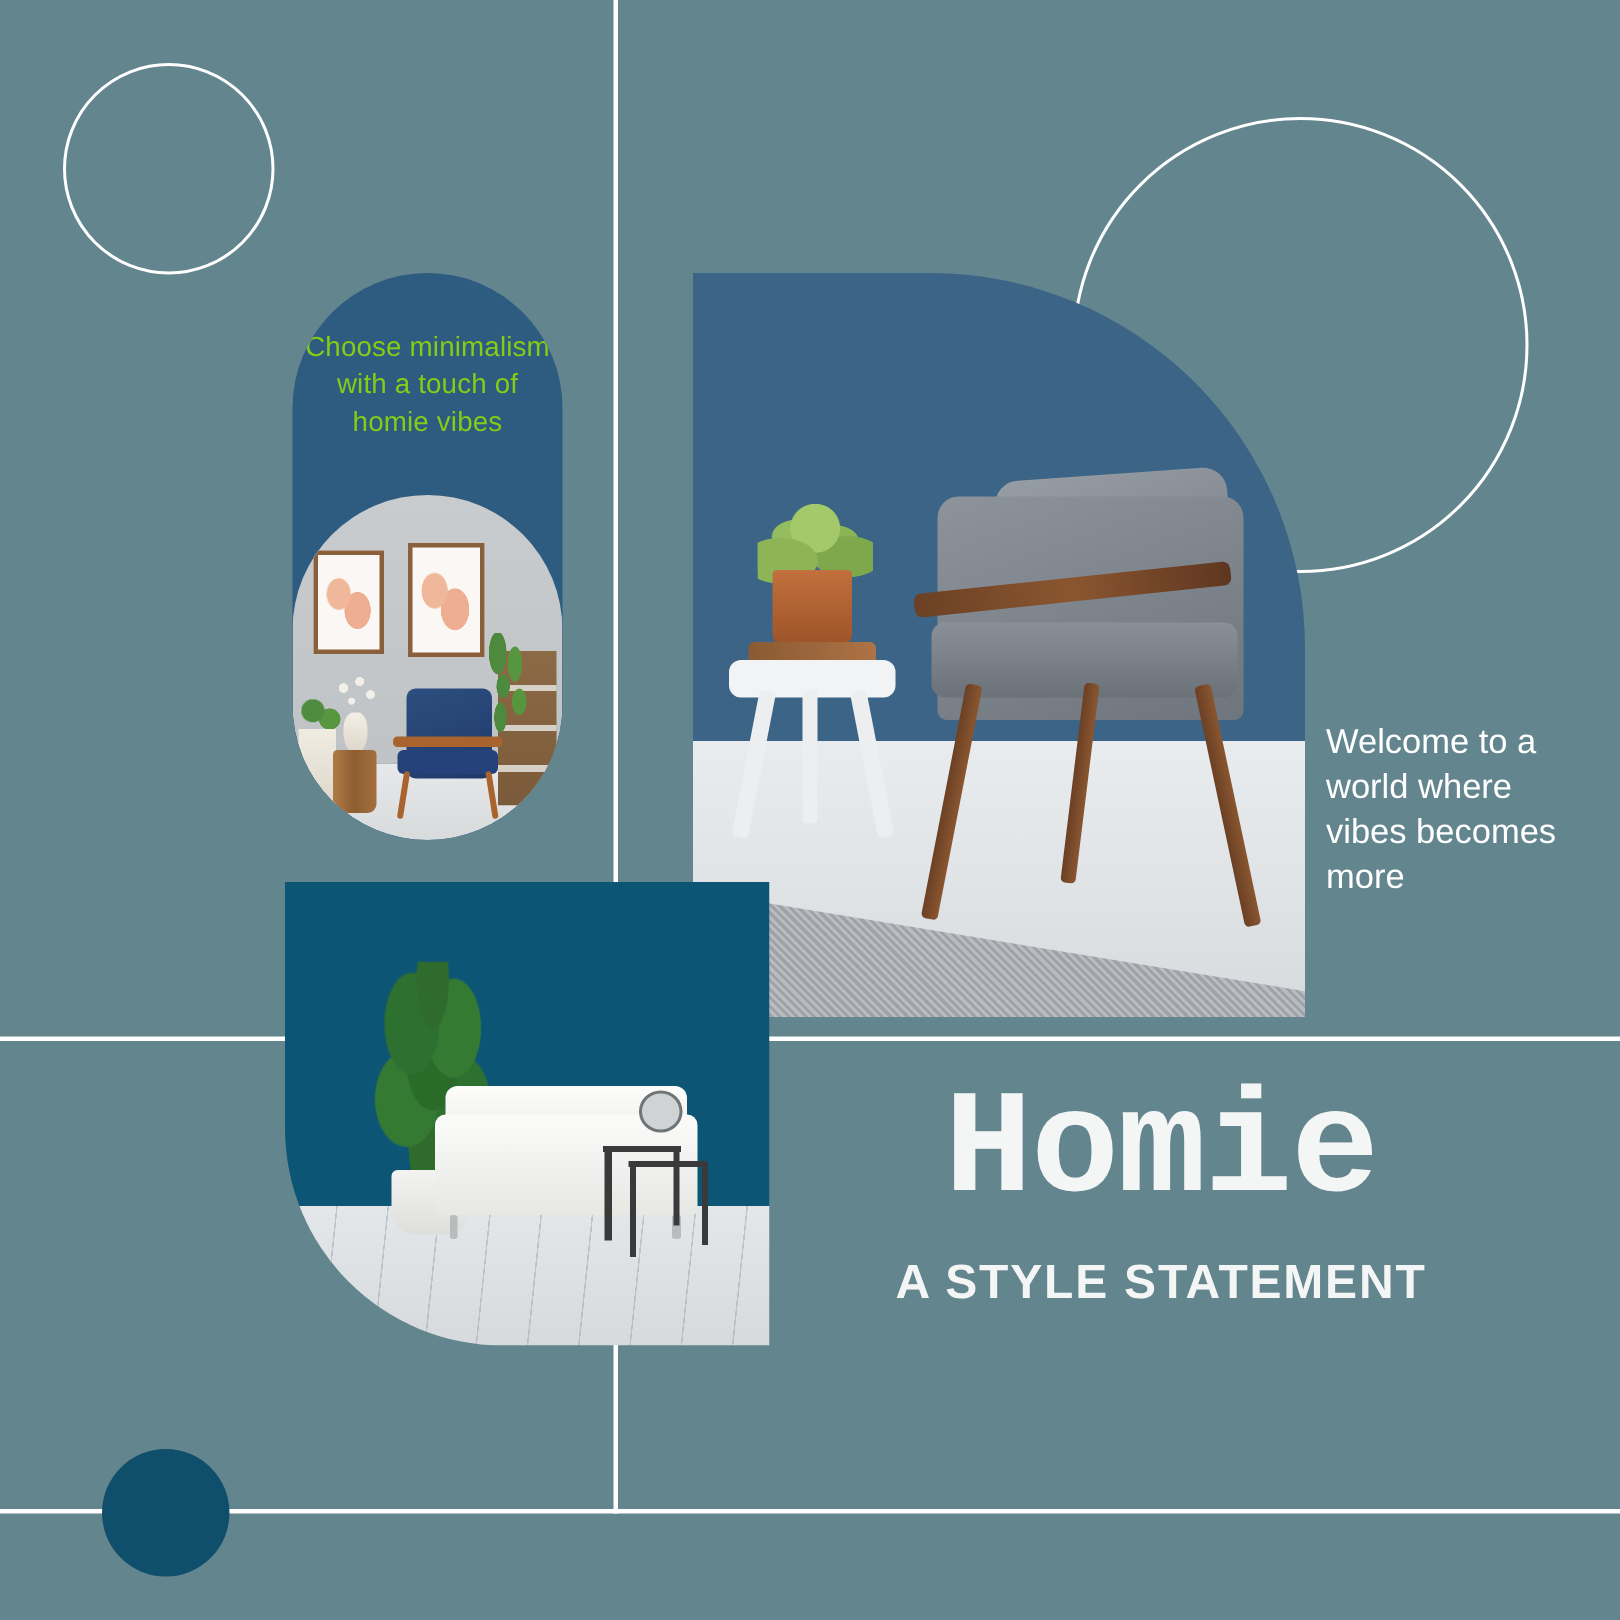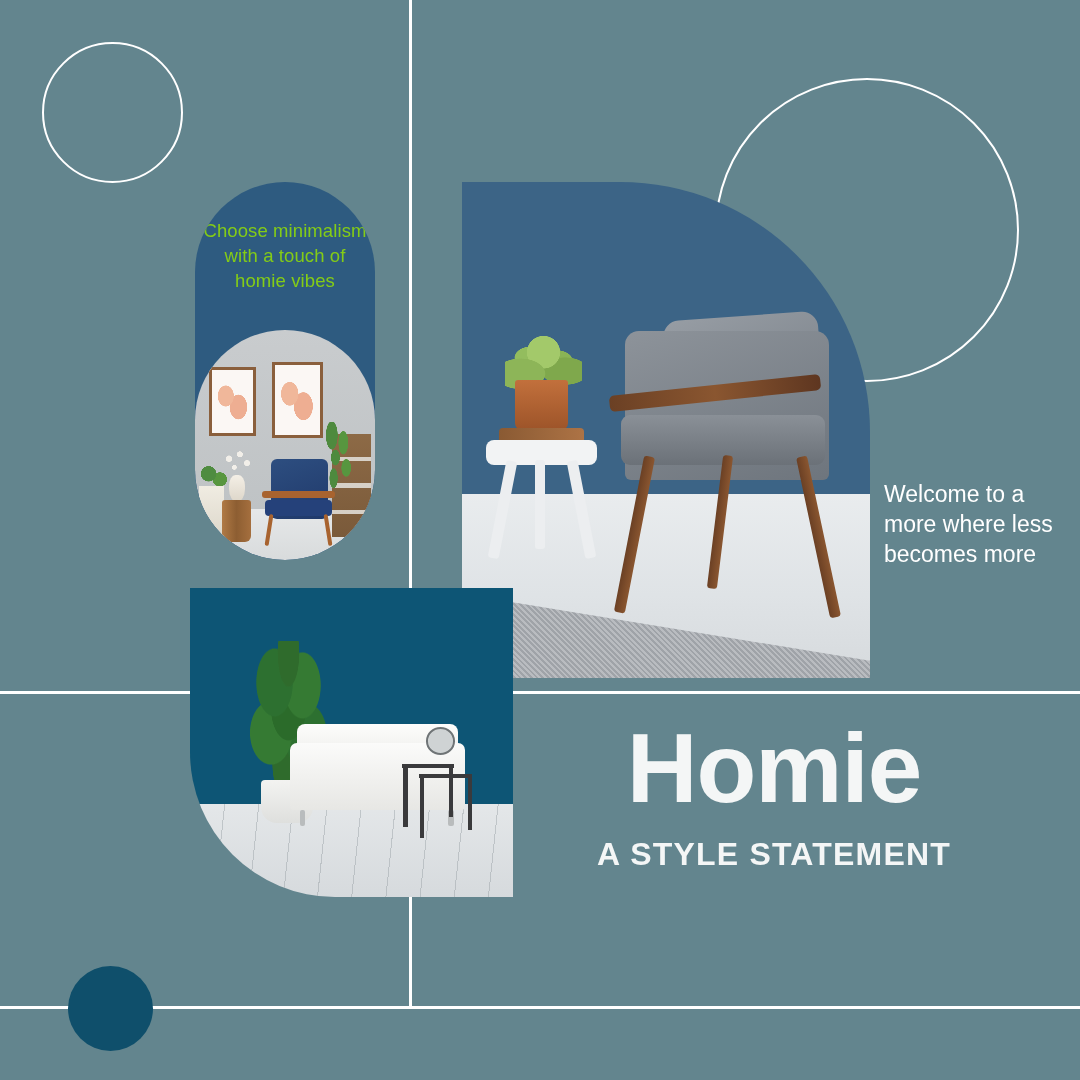--- a/index.html
+++ b/index.html
@@ -399,20 +399,21 @@
     top: 722px;
     width: 524px;
     text-align: center;
     color: #f4f6f6;
   }
   .brand-line-1 {
     font-size: 98px;
     font-weight: 700;
     line-height: 92px;
     letter-spacing: -1px;
+    font-family: Liberation Mono, monospace;
   }
   .brand-line-2 {
     font-size: 98px;
     font-weight: 700;
     line-height: 98px;
     letter-spacing: 1px;
     text-transform: uppercase;
   }
   .brand-sub {
     margin-top: 22px;
@@ -499,20 +500,20 @@
         <i class="st-top-b"></i>
         <i class="st-leg-1"></i>
         <i class="st-leg-2"></i>
         <i class="st-leg-3"></i>
         <i class="st-leg-4"></i>
       </div>
     </div>
   </div>
 
 
-  <div class="welcome-text">Welcome to a more where less becomes more</div>
+  <div class="welcome-text">Welcome to a world where vibes becomes more</div>
 
   <div class="brand-block">
     <div class="brand-line-1">Homie</div>
     <div class="brand-sub">A Style Statement</div>
   </div>
 
 </div>
 
 </body></html>

